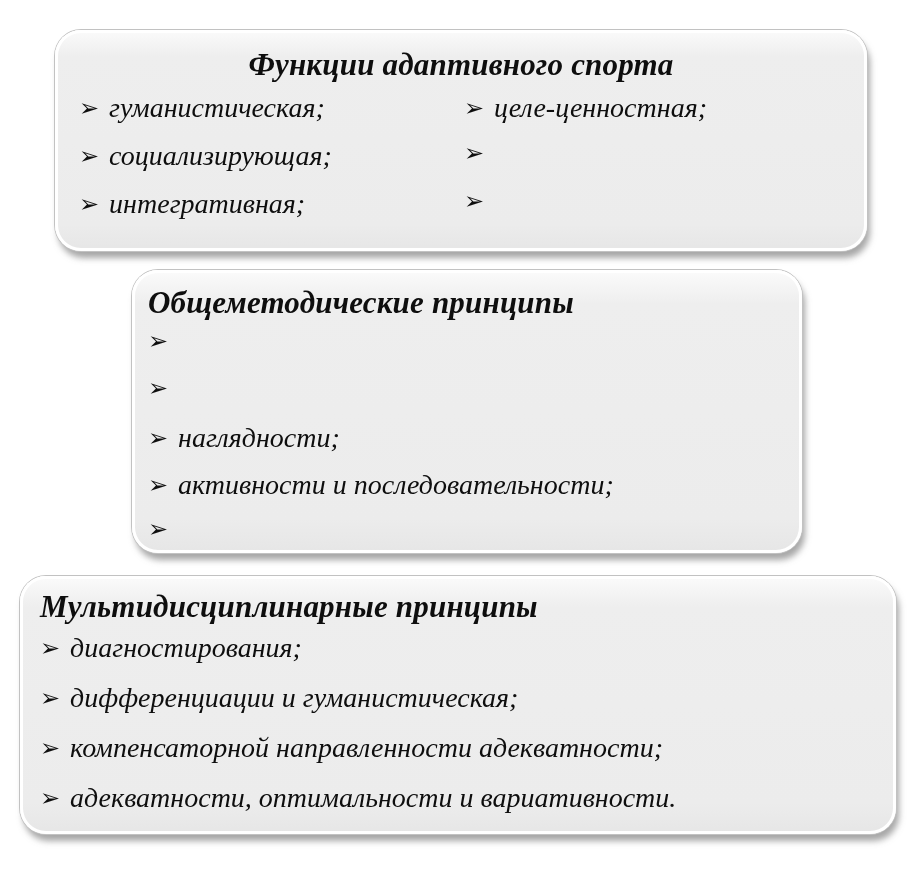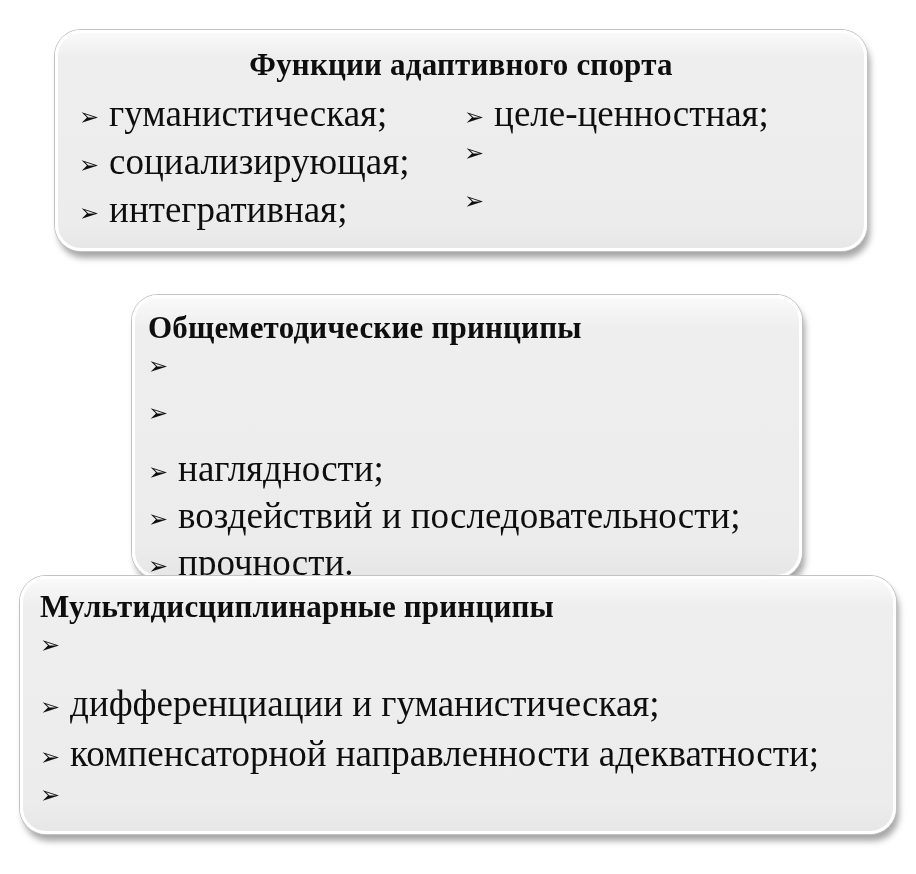--- a/index.html
+++ b/index.html
@@ -1,15 +1,15 @@
 <!DOCTYPE html>
 <html><head>
 <meta charset="utf-8">
 <style>
-  * { margin: 0; padding: 0; box-sizing: border-box; }
+  * { margin: 0; padding: 0; box-sizing: border-box; font-style: italic; }
   html, body {
     width: 916px; height: 874px;
     background: #ffffff;
     font-family: "Liberation Serif", "DejaVu Serif", serif;
     color: #0e0e0e;
     overflow: hidden;
     position: relative;
   }
   .box {
     position: absolute;
@@ -19,21 +19,21 @@
       inset 0 0 0 3px #ffffff,
       0 0 0 1px #c2c2c2,
       3px 7px 6px rgba(95,95,95,0.55);
   }
   #box-functions {
     left: 55px; top: 30px;
     width: 812px; height: 221px;
     padding: 14px 24px 10px 24px;
   }
   #box-general {
-    left: 132px; top: 295px;
+    left: 132px; top: 270px;
     width: 670px; height: 283px;
     padding: 12px 18px 0 16px;
   }
   #box-multi {
     left: 20px; top: 576px;
     width: 876px; height: 258px;
     padding: 10px 20px 8px 20px;
   }
   .box-title {
     font-weight: bold;
@@ -50,21 +50,21 @@
     white-space: nowrap;
   }
   .arrow {
     font-family: "DejaVu Sans", sans-serif;
     font-size: 24px;
     margin-right: 10px;
     position: relative;
     top: -1px;
     flex: 0 0 auto;
   }
-  .item-text { font-size: 37px; }
+  .item-text { font-size: 28px; }
   
   .two-col {
     display: grid;
     grid-template-columns: 385px 1fr;
     column-gap: 0;
     margin-top: 6px;
   }
   .two-col .item { height: 48px; }
   
   .one-col { margin-top: 4px; }
@@ -110,40 +110,41 @@
     </div>
     <div class="item">
       <span class="arrow">➢</span>
     </div>
     <div class="item">
       <span class="arrow">➢</span>
       <span class="item-text">наглядности;</span>
     </div>
     <div class="item">
       <span class="arrow">➢</span>
-      <span class="item-text">воздействий и последовательности;</span>
+      <span class="item-text">активности и последовательности;</span>
     </div>
     <div class="item">
       <span class="arrow">➢</span>
-      <span class="item-text">прочности.</span>
     </div>
   </div>
 </div>
 
 <div class="box" id="box-multi">
   <div class="box-title title-left">Мультидисциплинарные принципы</div>
   <div class="one-col">
     <div class="item">
       <span class="arrow">➢</span>
+      <span class="item-text">диагностирования;</span>
     </div>
     <div class="item">
       <span class="arrow">➢</span>
       <span class="item-text">дифференциации и гуманистическая;</span>
     </div>
     <div class="item">
       <span class="arrow">➢</span>
       <span class="item-text">компенсаторной направленности адекватности;</span>
     </div>
     <div class="item">
       <span class="arrow">➢</span>
+      <span class="item-text">адекватности, оптимальности и вариативности.</span>
     </div>
   </div>
 </div>
 
 </body></html>

